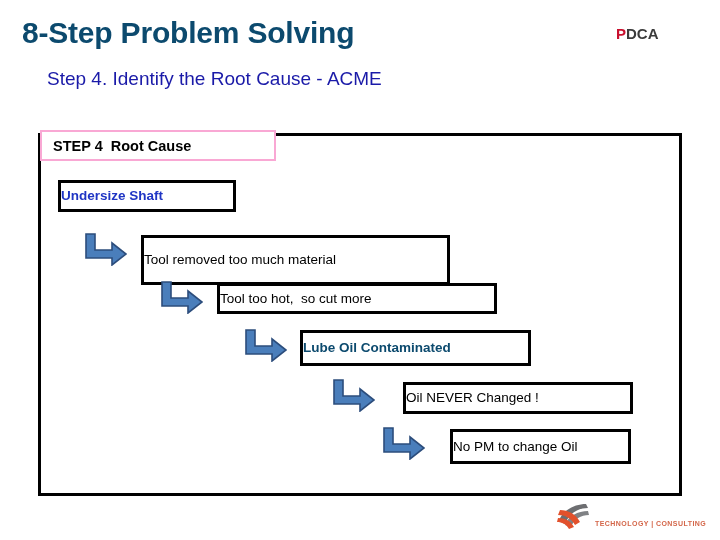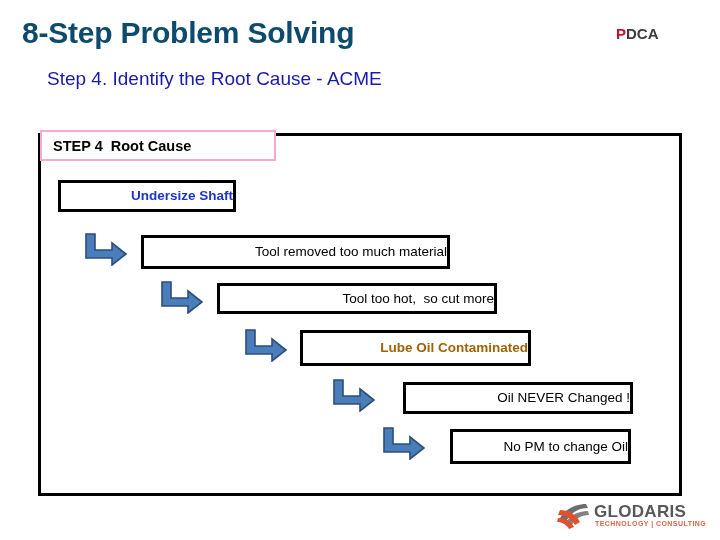--- a/index.html
+++ b/index.html
@@ -86,37 +86,37 @@
   }
 
   
   .cause-box {
     position: absolute;
     box-sizing: border-box;
     background: #ffffff;
     border: 3px solid #000000;
     display: flex;
     align-items: center;
-    justify-content: flex-end;
+    justify-content: flex-start;
   }
   .cause-box .cause-text {
     font-family: "Liberation Sans", sans-serif;
     font-size: 13.5px;
     font-weight: normal;
     color: #000000;
     white-space: pre;
     line-height: 1;
   }
   .cause-box.emph .cause-text { font-weight: bold; }
   .cause-box.blue .cause-text { color: #1f35c4; }
-  .cause-box.red  .cause-text { color: #a16207; }
+  .cause-box.red  .cause-text { color: #0c4a6e; }
 
   
   #box-root   { left: 58px;  top: 180px; width: 178px; height: 32px; }
-  #box-1      { left: 141px; top: 235px; width: 309px; height: 34px; }
+  #box-1      { left: 141px; top: 235px; width: 309px; height: 50px; }
   #box-2      { left: 217px; top: 283px; width: 280px; height: 31px; }
   #box-3      { left: 300px; top: 330px; width: 231px; height: 36px; }
   #box-4      { left: 403px; top: 382px; width: 230px; height: 32px; }
   #box-5      { left: 450px; top: 429px; width: 181px; height: 35px; }
 
   
   .elbow-arrow {
     position: absolute;
     width: 48px;
     height: 34px;
@@ -239,17 +239,16 @@
 
   <div id="logo">
     <span id="logo-mark">
       <svg viewBox="0 0 36 30" width="36" height="30" xmlns="http://www.w3.org/2000/svg">
         <path d="M30 3 C18 3 6 10 3 20 L9 23 C13 13 21 7 32 7 Z" fill="#6d6e71"></path>
         <path d="M32 10 C22 10 12 15 9 24 L15 26 C18 18 25 14 33 14 Z" fill="#808285"></path>
         <path d="M4 9 C12 9 20 13 24 21 L19 24 C15 17 9 14 2 14 Z" fill="#e2512c"></path>
         <path d="M2 17 C9 17 15 20 18 26 L13 28 C10 23 6 21 1 21 Z" fill="#e2512c"></path>
       </svg>
     </span>
-    <span id="logo-wordmark">GLODARIS</span>
     <span id="logo-tagline">TECHNOLOGY | CONSULTING</span>
   </div>
 
 </div>
 
 </body></html>

